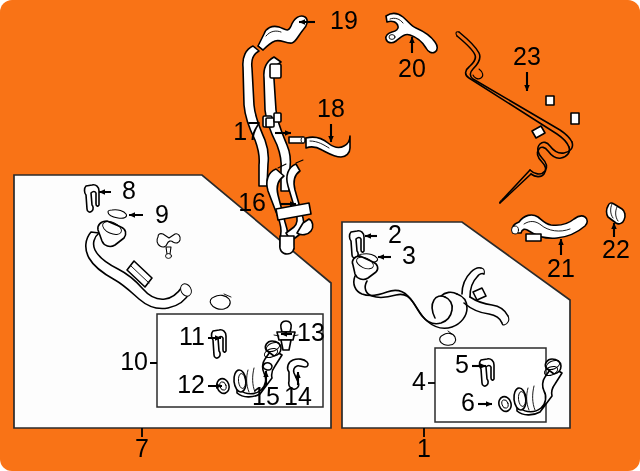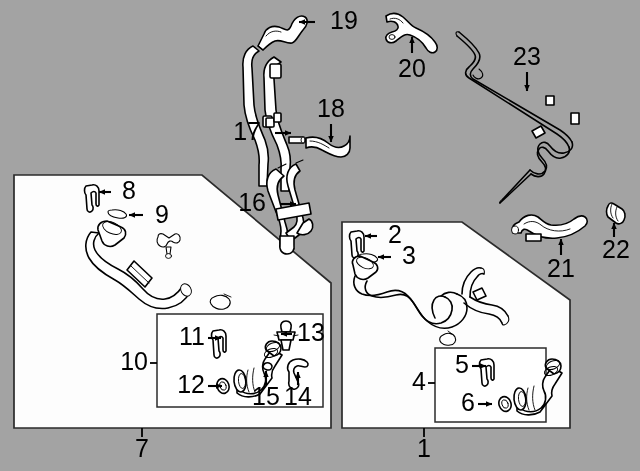--- a/index.html
+++ b/index.html
@@ -8,22 +8,23 @@
     padding: 0;
     background: #ffffff;
   }
   body {
     font-family: "Liberation Sans", sans-serif;
   }
   #diagram-root {
     position: relative;
     width: 640px;
     height: 471px;
-    background: #a3a3a3;
+    background: #f97316;
     overflow: hidden;
+    border-radius: 12px;
   }
   #diagram-svg {
     position: absolute;
     top: 0;
     left: 0;
     width: 640px;
     height: 471px;
   }
   .callout-text {
     font-family: "Liberation Sans", sans-serif;

